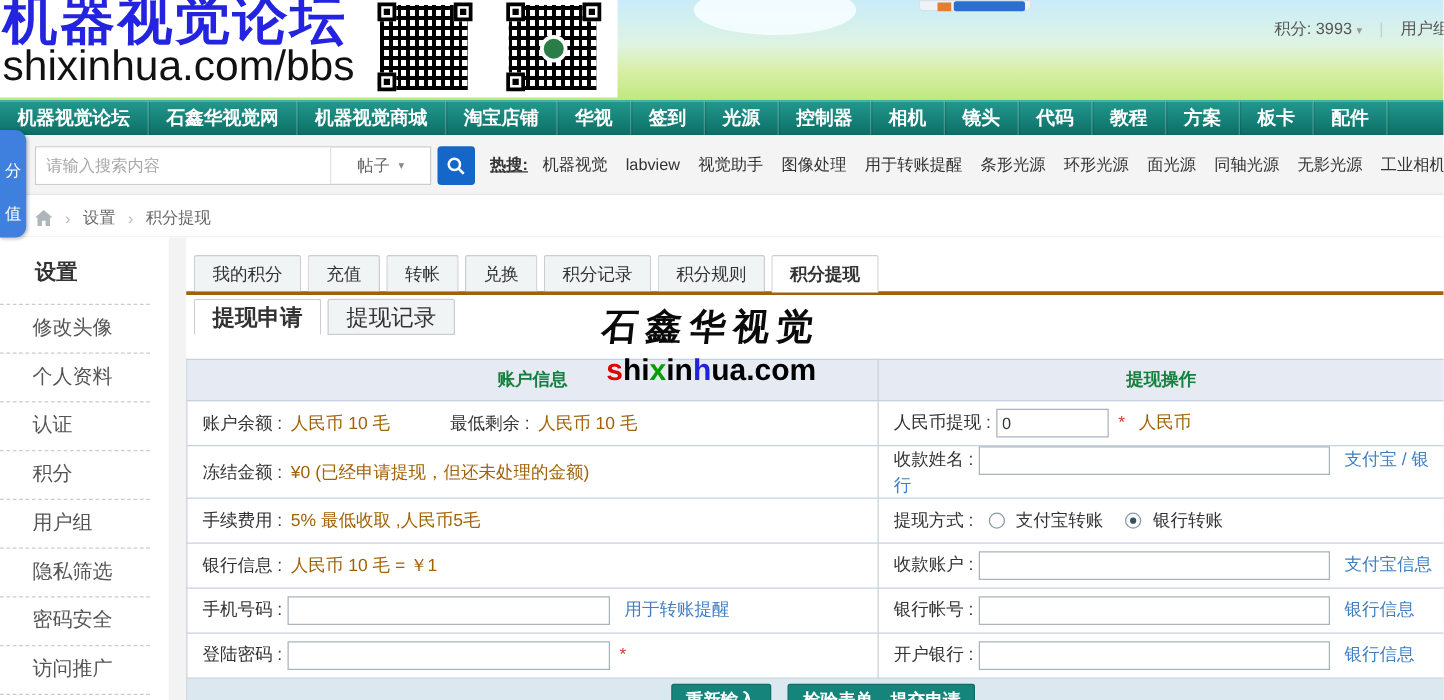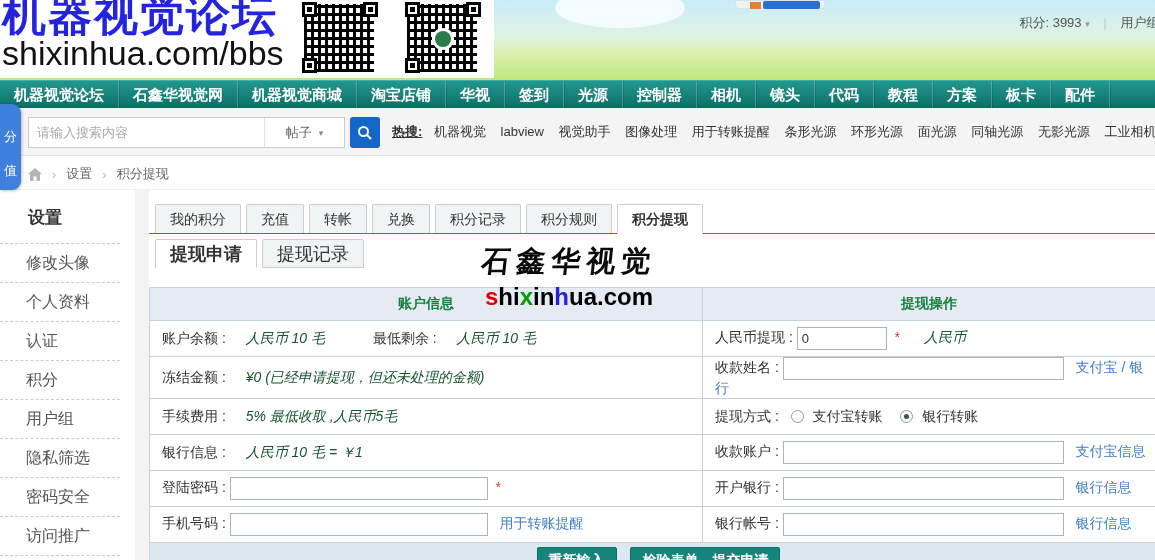--- a/index.html
+++ b/index.html
@@ -73,21 +73,21 @@
   .main { position:absolute; left:0; top:190px; width:1155px; height:370px; background:#fff; }
   .sidebar { position:absolute; left:0; top:0; width:135px; height:370px; background:#fff; padding:12px 0 0 0; }
   .sb-title { font-size:17px; font-weight:bold; color:#333; padding:4px 0 14px 28px;
     border-bottom:1px dashed #ccc; width:120px; }
   .sb-item { font-size:16px; color:#555; line-height:38px; padding-left:26px;
     border-bottom:1px dashed #ccc; width:120px; cursor:pointer; }
   .side-gap { position:absolute; left:135px; top:0; width:14px; height:370px; background:#f3f3f3; }
 
   
   .content { position:absolute; left:149px; top:0; width:1006px; height:370px; }
-  .tabsrow { position:absolute; left:0; top:13px; width:1006px; border-bottom:1px solid #a16207;
+  .tabsrow { position:absolute; left:0; top:13px; width:1006px; border-bottom:3px solid #a16207;
     display:flex; padding-left:6px; }
   .tab { background:#f0f4f5; border:1px solid #cdcdcd; border-bottom:none; font-size:14px; color:#333;
     padding:0 14px; height:29px; line-height:29px; margin-right:5px; cursor:pointer; position:relative; top:1px;
     border-radius:2px 2px 0 0; }
   .tab.active { background:#fff; font-weight:bold; height:30px; }
   .subtabsrow { position:absolute; left:0; top:49px; display:flex; padding-left:6px; }
   .subtab { background:#f0f4f5; border:1px solid #cdcdcd; font-size:18px; color:#333;
     padding:0 14px; height:29px; line-height:29px; margin-right:5px; cursor:pointer; border-radius:2px 2px 0 0; }
   .subtab.active { background:#fff; font-weight:bold; border-bottom:1px solid #fff; }
 
@@ -97,21 +97,21 @@
     letter-spacing:6px; transform:skewX(-6deg); white-space:nowrap; }
   .wm-url { font-size:24px; font-weight:bold; color:#000; letter-spacing:0; margin-top:1px; }
   .wm-url .r { color:#e00000; } .wm-url .g { color:#00a000; } .wm-url .b { color:#2222dd; }
 
   
   table.wt { position:absolute; left:0; top:97px; width:1007px; border-collapse:collapse; background:#fff; }
   table.wt td, table.wt th { border:1px solid #c6d2dd; font-size:14px; }
   table.wt th { background:#e6eaf2; height:33px; color:#15803d; font-weight:bold; text-align:center; }
   table.wt td { height:36px; padding-left:12px; color:#333; }
   td.lcol { width:553px; }
-  .val { color:#14532d; margin-left:16px;font-style:italic; }
+  .val { color:#a16207; margin-left:3px; }
   .lbl2 { margin-left:44px; }
   .req { color:#cc4433; margin:0 4px; }
   .blue { color:#3f7fc1; margin-left:8px; cursor:pointer; }
   .ti { border:1px solid #a9b4bd; height:23px; font-size:13px; padding:0 4px; color:#333;
     font-family:"Liberation Sans",sans-serif; outline:none; vertical-align:middle; }
   .ti.w90 { width:90px; } .ti.w258 { width:258px; } .ti.w280 { width:281px; }
   .radio { display:inline-block; width:13px; height:13px; border:1px solid #8a9aa5; border-radius:50%;
     background:#fdfdfd; vertical-align:-2px; margin:0 5px 0 8px; position:relative; cursor:pointer; }
   .radio.checked i { position:absolute; left:3px; top:3px; width:5px; height:5px; border-radius:50%; background:#33535f; }
   .opt { margin-right:6px; }
@@ -323,43 +323,43 @@
             <span class="val">人民币 10 毛 = ￥1</span>
           </td>
           <td>
             <span>收款账户 :</span>
             <input class="ti w280" style="">
             <span class="blue">支付宝信息</span>
           </td>
         </tr>
         <tr>
           <td class="lcol">
+            <span>手机号码 :</span>
+            <input class="ti w258" style="">
+            <span class="blue">用于转账提醒</span>
+          </td>
+          <td>
+            <span>银行帐号 :</span>
+            <input class="ti w280" style="">
+            <span class="blue">银行信息</span>
+          </td>
+        </tr>
+        <tr>
+          <td class="lcol">
             <span>登陆密码 :</span>
             <input class="ti w258" type="password" style="">
             <span class="req">*</span>
           </td>
           <td>
             <span>开户银行 :</span>
             <input class="ti w280" style="">
             <span class="blue">银行信息</span>
           </td>
         </tr>
         <tr>
-          <td class="lcol">
-            <span>手机号码 :</span>
-            <input class="ti w258" style="">
-            <span class="blue">用于转账提醒</span>
-          </td>
-          <td>
-            <span>银行帐号 :</span>
-            <input class="ti w280" style="">
-            <span class="blue">银行信息</span>
-          </td>
-        </tr>
-        <tr>
           <td class="foot" colspan="2">
             <button class="btn">重新输入</button>
             <button class="btn">检验表单，提交申请</button>
           </td>
         </tr>
       </tbody>
         </table>
     </div>
   </div>
 </div>

